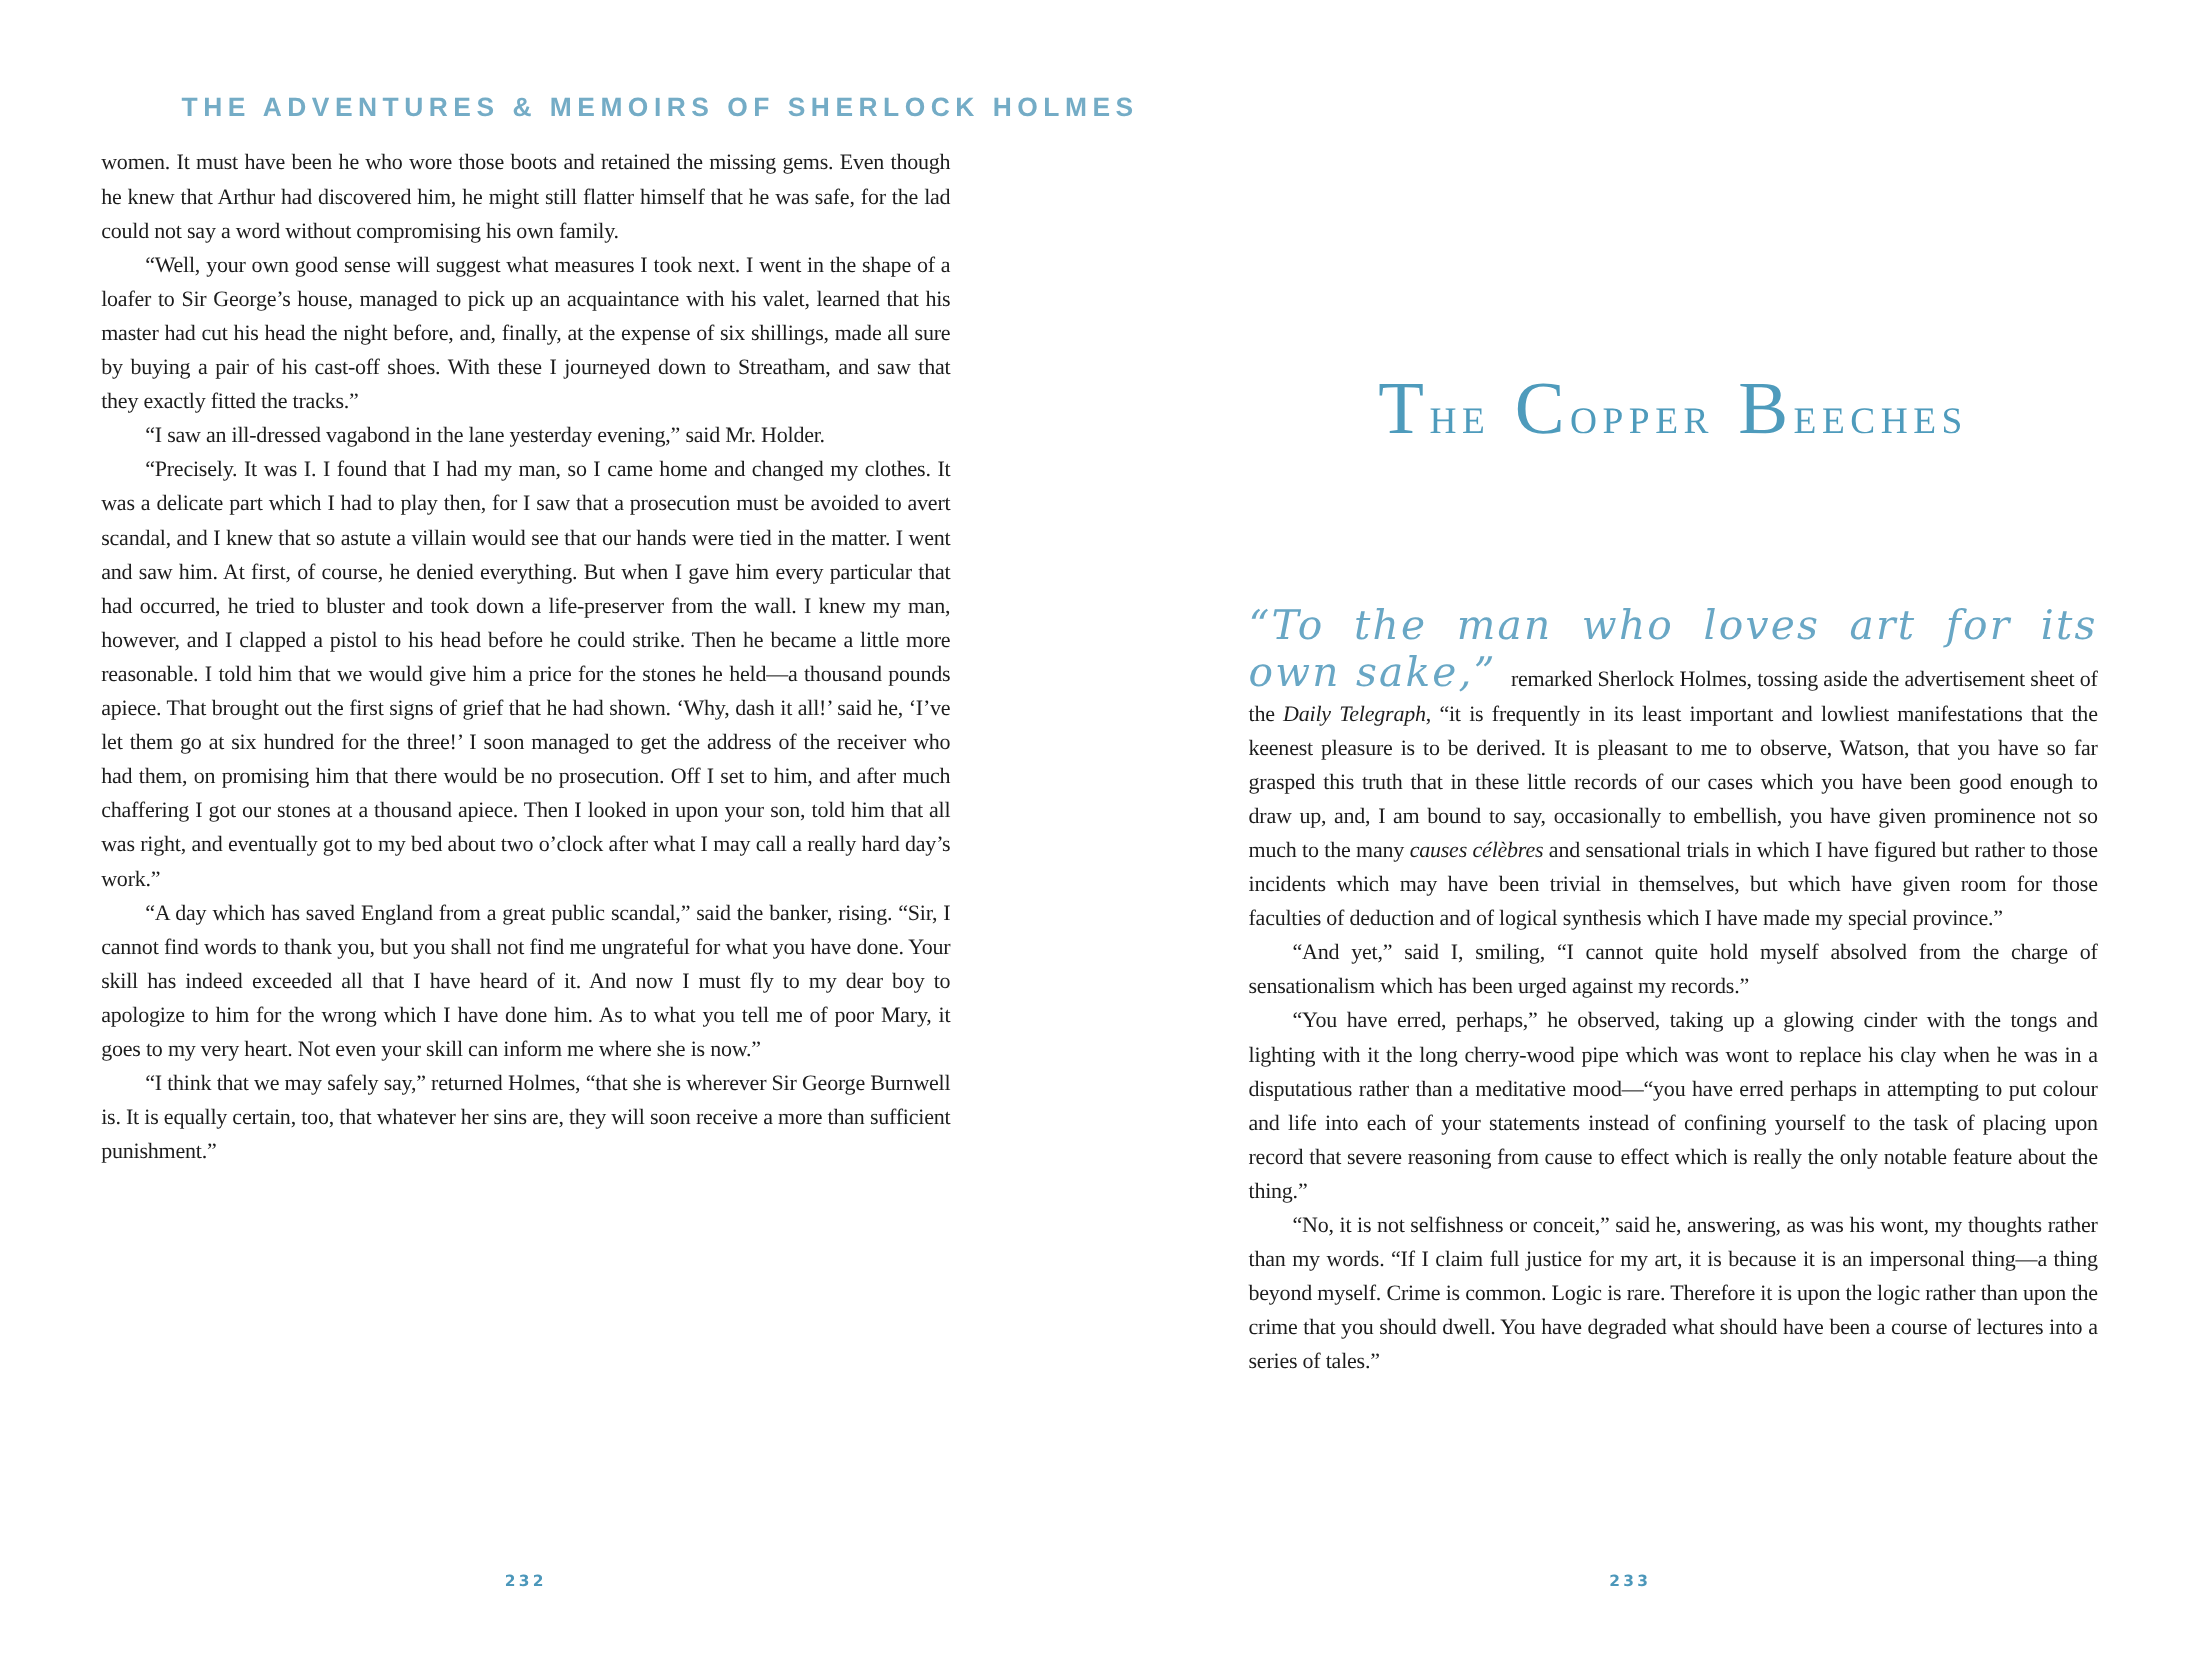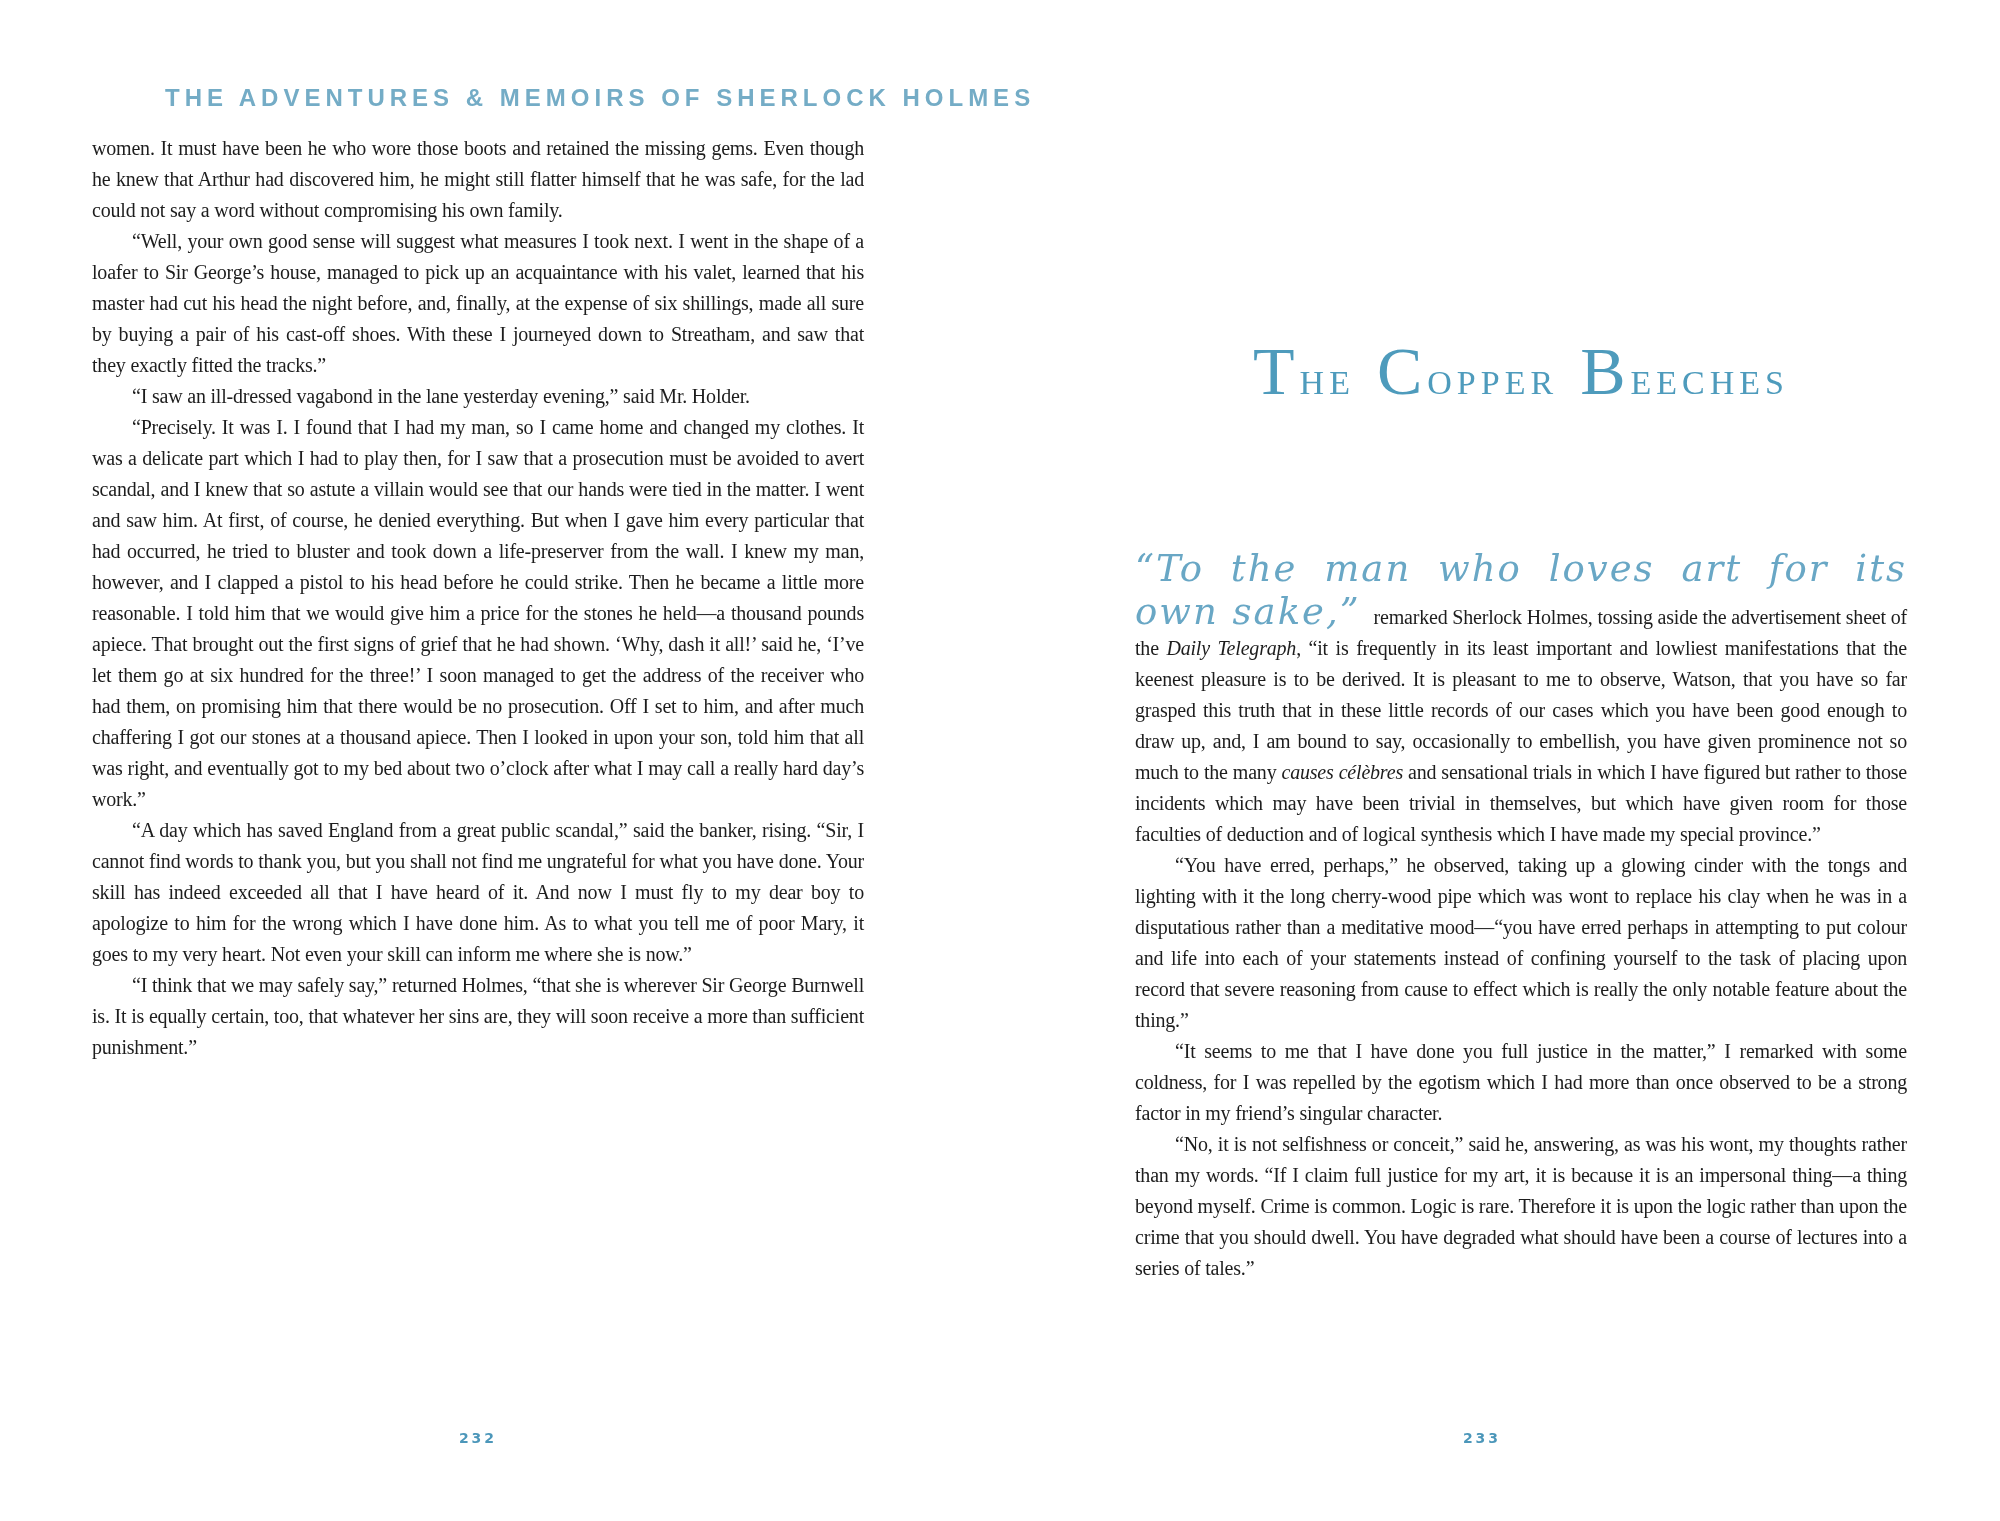--- a/index.html
+++ b/index.html
@@ -94,18 +94,18 @@
     <p class="body-p indent">“A day which has saved England from a great public scandal,” said the banker, rising. “Sir, I cannot find words to thank you, but you shall not find me ungrateful for what you have done. Your skill has indeed exceeded all that I have heard of it. And now I must fly to my dear boy to apologize to him for the wrong which I have done him. As to what you tell me of poor Mary, it goes to my very heart. Not even your skill can inform me where she is now.”</p>
     <p class="body-p indent">“I think that we may safely say,” returned Holmes, “that she is wherever Sir George Burnwell is. It is equally certain, too, that whatever her sins are, they will soon receive a more than sufficient punishment.”</p>
   </div>
 
 <div id="folio-left" class="folio">232</div>
 
 <div class="chapter-title"><span class="title-word"><span class="cap">T</span><span class="rest">HE</span></span><span class="title-word"><span class="cap">C</span><span class="rest">OPPER</span></span><span class="title-word"><span class="cap">B</span><span class="rest">EECHES</span></span></div>
 
 <div id="right-body" class="body-col">
     <p class="body-p"><span class="script-lead">“To the man who loves art for its own sake,”</span> remarked Sherlock Holmes, tossing aside the advertisement sheet of the <i>Daily Telegraph</i>, “it is frequently in its least important and lowliest manifestations that the keenest pleasure is to be derived. It is pleasant to me to observe, Watson, that you have so far grasped this truth that in these little records of our cases which you have been good enough to draw up, and, I am bound to say, occasionally to embellish, you have given prominence not so much to the many <i>causes célèbres</i> and sensational trials in which I have figured but rather to those incidents which may have been trivial in themselves, but which have given room for those faculties of deduction and of logical synthesis which I have made my special province.”</p>
+    <p class="body-p indent">“And yet,” said I, smiling, “I cannot quite hold myself absolved from the charge of sensationalism which has been urged against my records.”</p>
     <p class="body-p indent">“You have erred, perhaps,” he observed, taking up a glowing cinder with the tongs and lighting with it the long cherry-wood pipe which was wont to replace his clay when he was in a disputatious rather than a meditative mood—“you have erred perhaps in attempting to put colour and life into each of your statements instead of confining yourself to the task of placing upon record that severe reasoning from cause to effect which is really the only notable feature about the thing.”</p>
-    <p class="body-p indent">“It seems to me that I have done you full justice in the matter,” I remarked with some coldness, for I was repelled by the egotism which I had more than once observed to be a strong factor in my friend’s singular character.</p>
     <p class="body-p indent">“No, it is not selfishness or conceit,” said he, answering, as was his wont, my thoughts rather than my words. “If I claim full justice for my art, it is because it is an impersonal thing—a thing beyond myself. Crime is common. Logic is rare. Therefore it is upon the logic rather than upon the crime that you should dwell. You have degraded what should have been a course of lectures into a series of tales.”</p>
   </div>
 
 <div id="folio-right" class="folio">233</div>
 
 </body></html>

